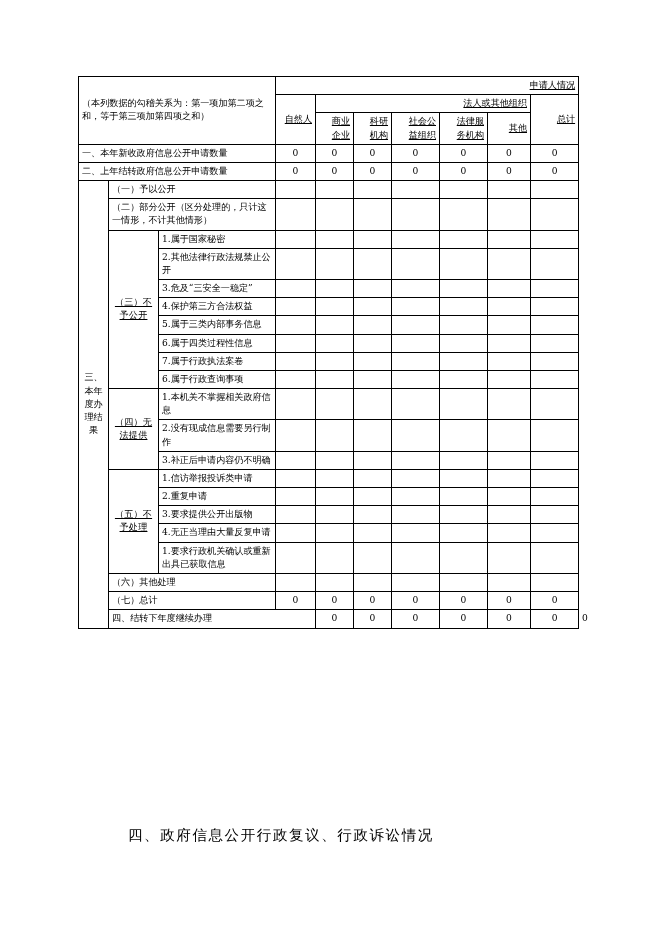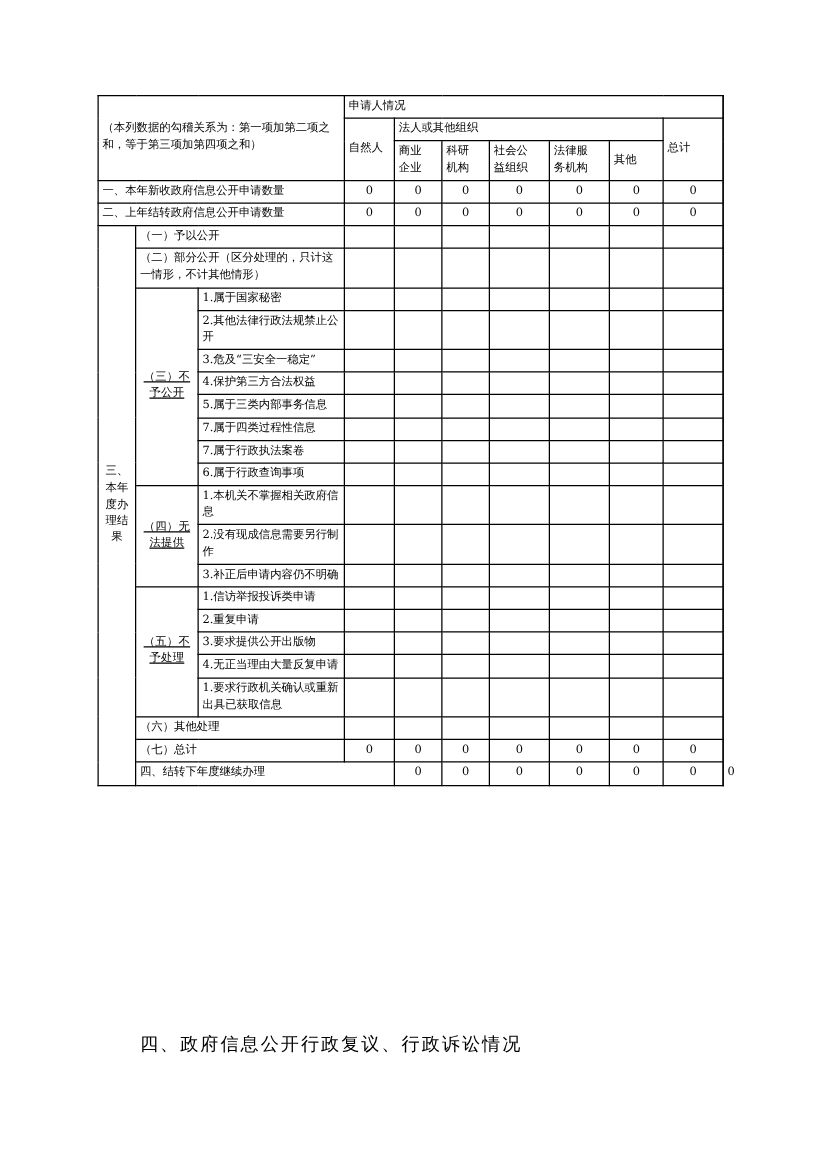--- a/index.html
+++ b/index.html
@@ -36,22 +36,23 @@
     line-height: 1.45;
     padding: 2px 3px;
     vertical-align: middle;
     word-break: break-all;
   }
   .outer-border {
     border: 1.6px solid #000;
   }
   
   .hdr {
-    text-align: left;
-    vertical-align: middle;
+    text-align: right;
+    vertical-align: middle;
+    text-decoration: underline;
   }
   .hdr-note {
     vertical-align: middle;
     line-height: 1.6;
     padding: 4px 5px;
   }
   .rowlabel {
     text-align: left;
     padding-left: 4px;
     line-height: 1.6;
@@ -79,21 +80,21 @@
   .num {
     text-align: center;
     vertical-align: middle;
     font-size: 9.5px;
   }
   .blank {
     text-align: center;
   }
   .section-heading {
     position: absolute;
-    left: 112px;
+    left: 128px;
     top: 826px;
     font-size: 14.5px;
     font-family: "DejaVu Serif", "Liberation Serif", serif;
     letter-spacing: 1.6px;
     white-space: nowrap;
   }
 </style>
 </head>
 <body>
 
@@ -235,21 +236,21 @@
       <td class="sublabel">5.属于三类内部事务信息</td>
       <td class="blank"></td>
       <td class="blank"></td>
       <td class="blank"></td>
       <td class="blank"></td>
       <td class="blank"></td>
       <td class="blank"></td>
       <td class="blank"></td>
     </tr>
     <tr>
-      <td class="sublabel">7.属于四类过程性信息</td>
+      <td class="sublabel">6.属于四类过程性信息</td>
       <td class="blank"></td>
       <td class="blank"></td>
       <td class="blank"></td>
       <td class="blank"></td>
       <td class="blank"></td>
       <td class="blank"></td>
       <td class="blank"></td>
     </tr>
     <tr>
       <td class="sublabel">7.属于行政执法案卷</td>

